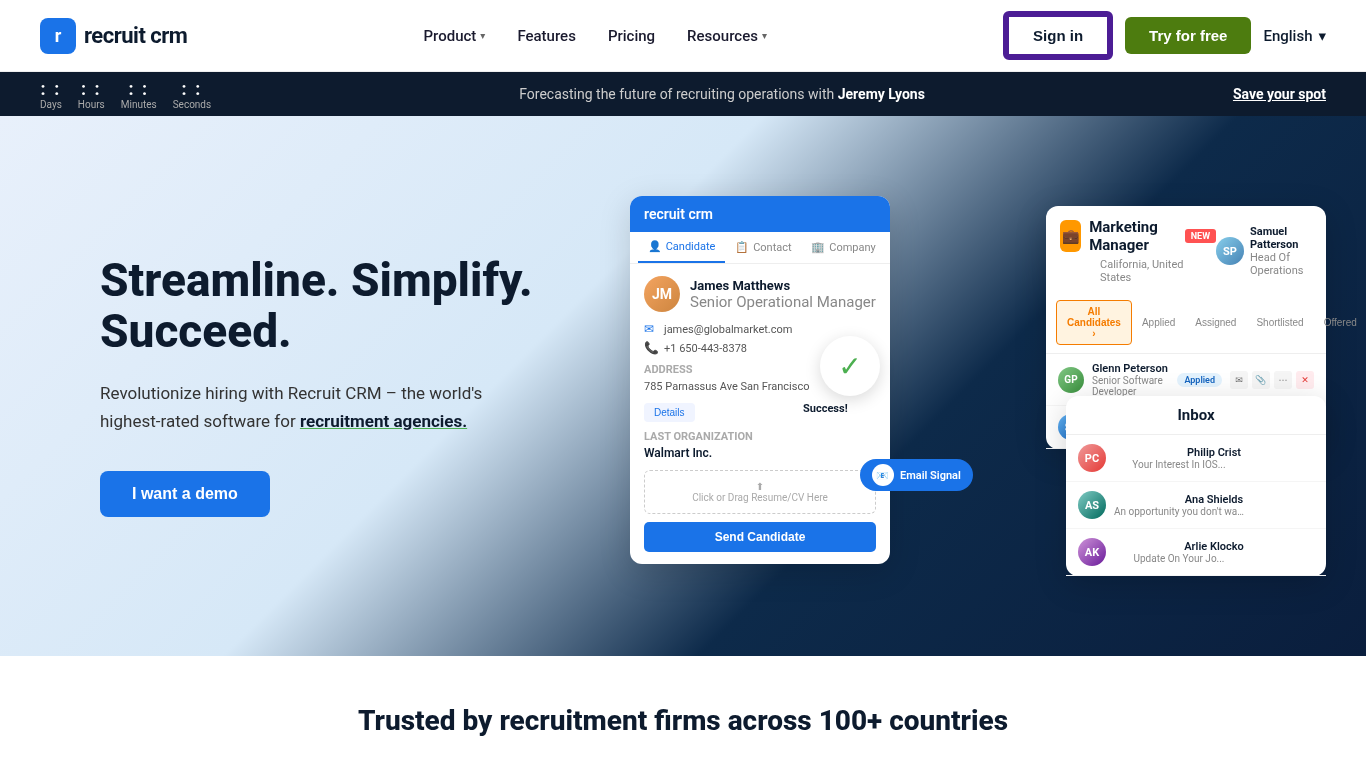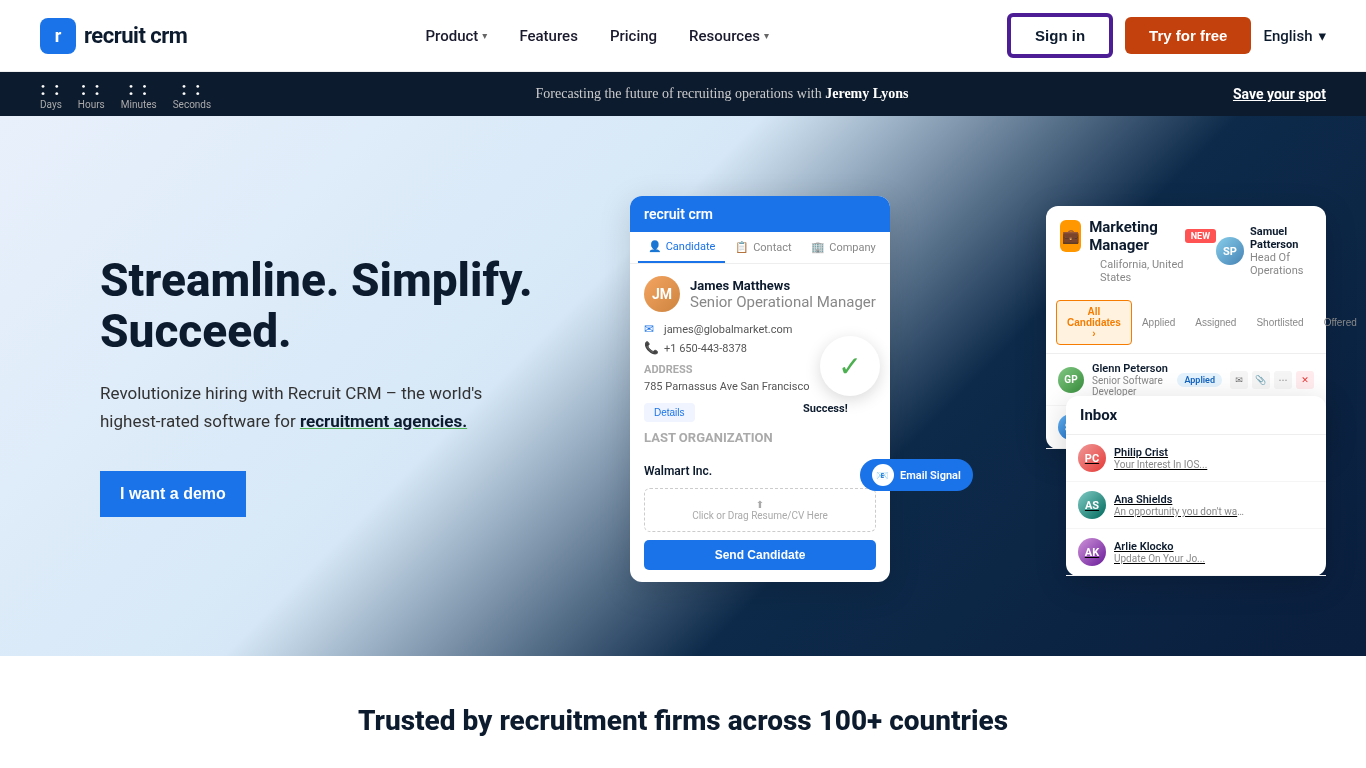--- a/index.html
+++ b/index.html
@@ -21,64 +21,64 @@
 
     .nav-links { display: flex; align-items: center; gap: 32px; }
     .nav-link {
       font-size: 15px; color: #1a1a2e; text-decoration: none; font-weight: 500;
       display: flex; align-items: center; gap: 4px; cursor: pointer;
     }
     .nav-link .chevron { font-size: 10px; color: #666; }
 
     .nav-actions { display: flex; align-items: center; gap: 12px; }
     .btn-signin {
-      padding: 10px 24px; border: 4px solid #4c1d95; border-radius: 6px;
+      padding: 10px 24px; border: 6px solid #4c1d95; border-radius: 6px;
       background: transparent; font-size: 15px; font-weight: 600; color: #0d1b2e;
       cursor: pointer;
     }
     .btn-try {
       padding: 10px 24px; border: none; border-radius: 6px;
-      background: #c2410c; font-size: 15px; font-weight: 600; color: #fff;
+      background: #4d7c0f; font-size: 15px; font-weight: 600; color: #fff;
       cursor: pointer;
     }
     .lang-selector {
       display: flex; align-items: center; gap: 6px;
       font-size: 15px; color: #0d1b2e; cursor: pointer; font-weight: 500;
     }
 
     
     .announcement-bar {
       background: #0d1b2e; color: #fff;
       display: flex; align-items: center; justify-content: space-between;
       padding: 0 40px; height: 44px;
     }
     .countdown { display: flex; align-items: center; gap: 16px; font-size: 13px; }
     .countdown-item { display: flex; flex-direction: column; align-items: center; }
     .countdown-dots { font-size: 18px; font-weight: bold; letter-spacing: 2px; }
     .countdown-label { font-size: 10px; color: #aaa; }
-    .announce-text { font-size: 14px; color: #ccc; flex: 1; text-align: center; font-family: Liberation Serif, serif; }
+    .announce-text { font-size: 14px; color: #ccc; flex: 1; text-align: center; }
     .announce-text strong { color: #fff; }
     .announce-cta {
       font-size: 14px; color: #fff; font-weight: 700; text-decoration: underline;
       cursor: pointer; white-space: nowrap;
     }
 
     
     .hero {
       background: linear-gradient(135deg, #e8f0fb 0%, #d6e8f7 40%, #0d2a4a 65%, #0a1e3d 100%);
       min-height: 500px; padding: 60px 40px 60px 100px;
       display: flex; align-items: center; position: relative; overflow: hidden;
     }
     .hero-content { flex: 0 0 480px; z-index: 2; }
     .hero-title { font-size: 46px; font-weight: 800; color: #0d1b2e; line-height: 1.1; margin-bottom: 24px; }
     .hero-subtitle { font-size: 17px; color: #333; line-height: 1.6; margin-bottom: 36px; max-width: 420px; }
     .hero-subtitle a { color: #0d1b2e; font-weight: 700; text-decoration: underline; text-decoration-color: #4caf50; }
     .btn-demo {
-      padding: 14px 20px; background: #1a73e8; color: #fff;
-      border: none; border-radius: 0; font-size: 16px; font-weight: 600; cursor: pointer;
+      padding: 14px 32px; background: #1a73e8; color: #fff;
+      border: none; border-radius: 8px; font-size: 16px; font-weight: 600; cursor: pointer;
     }
 
     
     .hero-visuals {
       flex: 1; position: relative; min-height: 420px; margin-left: 40px;
     }
 
     
     .crm-card {
       background: #fff; border-radius: 12px; box-shadow: 0 8px 32px rgba(0,0,0,0.15);
@@ -104,21 +104,21 @@
       background: linear-gradient(135deg, #f4a460, #cd853f);
       display: flex; align-items: center; justify-content: center;
       color: white; font-weight: bold; font-size: 14px; flex-shrink: 0;
     }
     .crm-name { font-size: 13px; font-weight: 700; color: #0d1b2e; }
     .crm-role { font-size: 15px; color: #888; }
     .crm-info-row { display: flex; align-items: center; gap: 6px; font-size: 11px; color: #555; margin-bottom: 5px; }
     .crm-info-icon { width: 14px; color: #1a73e8; font-size: 12px; }
     .crm-section-label { font-size: 11px; color: #aaa; text-transform: uppercase; font-weight: 700; margin: 8px 0 4px; }
     .crm-address { font-size: 11px; color: #555; margin-bottom: 8px; }
-    .crm-org-label { font-size: 13px; color: #aaa; text-transform: uppercase; font-weight: 700; margin-bottom: 19px; }
+    .crm-org-label { font-size: 11px; color: #aaa; text-transform: uppercase; font-weight: 700; margin-bottom: 3px; }
     .crm-org { font-size: 12px; color: #0d1b2e; font-weight: 600; margin-bottom: 10px; }
     .crm-upload-area {
       border: 1.5px dashed #ccc; border-radius: 6px; padding: 10px;
       text-align: center; font-size: 10px; color: #aaa; margin-bottom: 8px;
     }
     .btn-send-candidate {
       width: 100%; padding: 8px; background: #1a73e8; color: #fff;
       border: none; border-radius: 5px; font-size: 12px; font-weight: 600; cursor: pointer;
     }
 
@@ -184,27 +184,26 @@
       font-size: 9px; padding: 2px 7px; border-radius: 10px; font-weight: 600;
     }
     .status-applied { background: #e3f2fd; color: #1565c0; }
     .status-assigned { background: #f3e5f5; color: #7b1fa2; }
     .pipeline-actions { display: flex; gap: 4px; }
     .action-icon { width: 18px; height: 18px; background: #f5f5f5; border-radius: 3px; display: flex; align-items: center; justify-content: center; font-size: 9px; color: #666; }
 
     
     .inbox-card {
       background: #fff; border-radius: 12px; box-shadow: 0 8px 32px rgba(0,0,0,0.18);
-      width: 260px; position: absolute; bottom: 20px; right: 0px;
+      width: 260px; position: absolute; bottom: 20px; right: 0px; text-align: center;
     }
     .inbox-header { padding: 10px 14px; font-size: 15px; font-weight: 700; color: #0d1b2e; border-bottom: 1px solid #eee; }
     .inbox-row {
       display: flex; align-items: center; gap: 8px; padding: 9px 12px;
       border-bottom: 1px solid #f5f5f5;
-      text-decoration: underline;
     }
     .inbox-avatar {
       width: 28px; height: 28px; border-radius: 50%;
       display: flex; align-items: center; justify-content: center;
       color: white; font-weight: bold; font-size: 11px; flex-shrink: 0;
     }
     .inbox-av1 { background: linear-gradient(135deg, #ef9a9a, #e53935); }
     .inbox-av2 { background: linear-gradient(135deg, #80cbc4, #00695c); }
     .inbox-av3 { background: linear-gradient(135deg, #ce93d8, #6a1b9a); }
     .inbox-info { flex: 1; }

